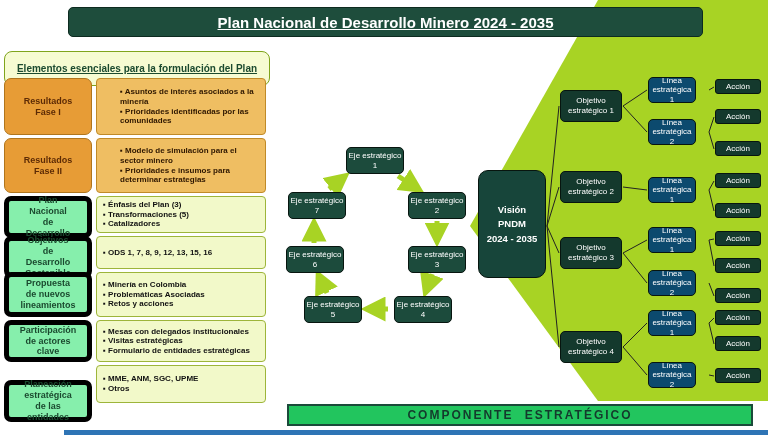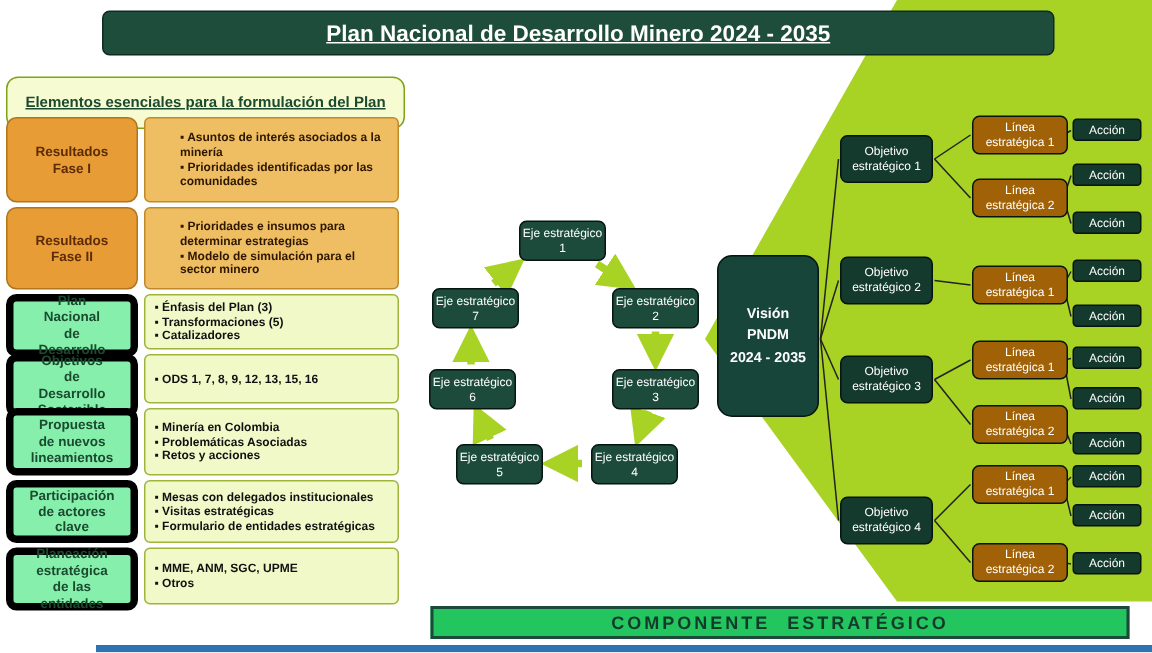--- a/index.html
+++ b/index.html
@@ -29,21 +29,21 @@
                  display:flex; flex-direction:column; justify-content:center; z-index:2; }
   .row-content.green  { background:#F2F9C9; border:1px solid #9db53a; color:#111; }
   .row-content.orange { background:#EFBE62; border:1px solid #c08a28; color:#2e1700;padding-left:23px; }
   .row-content li::before { content:"▪ "; }
 
   .dark-box { background:#17453A; color:#fff; border:1px solid #07150f; border-radius:5px;
               display:flex; align-items:center; justify-content:center; text-align:center;
               font-size:8px; line-height:1.2; padding:1px; z-index:2; }
   .eje    { width:58px; height:27px; background:#1C4B3C; }
   .obj    { width:62px; height:32px; background:#14392D; }
-  .linea  { width:64px; height:26px; background:#a16207; }
+  .linea  { width:48px; height:26px; background:#0c4a6e; }
   .accion { width:46px; height:15px; background:#14392D; border-radius:3px; }
   .vision { width:68px; height:108px; background:#17453A; border-radius:10px;
             flex-direction:column; font-weight:bold; font-size:9.5px; gap:3px; }
 
   .banner { left:287px; top:404px; width:466px; height:22px; background:#22c55e;
             border:2px solid #1B4A3A; color:#143A2C; font-weight:bold; font-size:12px;
             letter-spacing:2px; word-spacing:6px; display:flex; align-items:center;
             justify-content:center; z-index:2; }
   .bluebar { left:64px; top:430px; width:704px; height:5px; background:#2E74B5; z-index:2; }
 </style>
@@ -99,22 +99,22 @@
   <div class="abs lp-heading">Elementos esenciales para la formulación del Plan</div>
 
   <div class="abs row-label orange" style="top:78px;height:57px">Resultados Fase I</div>
   <ul class="abs row-content orange" style="top:78px;height:57px">
     <li>Asuntos de interés asociados a la minería</li>
     <li>Prioridades identificadas por las comunidades</li>
   </ul>
 
   <div class="abs row-label orange" style="top:138px;height:55px">Resultados Fase II</div>
   <ul class="abs row-content orange" style="top:138px;height:55px">
+    <li>Modelo de simulación para el sector minero</li>
     <li>Prioridades e insumos para determinar estrategias</li>
-    <li>Modelo de simulación para el sector minero</li>
   </ul>
 
   <div class="abs row-label green" style="top:196px;height:37px">Plan Nacional de Desarrollo</div>
   <ul class="abs row-content green" style="top:196px;height:37px">
     <li>Énfasis del Plan (3)</li>
     <li>Transformaciones (5)</li>
     <li>Catalizadores</li>
   </ul>
 
   <div class="abs row-label green" style="top:236px;height:33px">Objetivos de Desarrollo Sostenible</div>
@@ -129,21 +129,21 @@
     <li>Retos y acciones</li>
   </ul>
 
   <div class="abs row-label green" style="top:320px;height:42px">Participación de actores clave</div>
   <ul class="abs row-content green" style="top:320px;height:42px">
     <li>Mesas con delegados institucionales</li>
     <li>Visitas estratégicas</li>
     <li>Formulario de entidades estratégicas</li>
   </ul>
 
-  <div class="abs row-label green" style="top:365px;height:38px">Planeación estratégica de las entidades</div>
+  <div class="abs row-label green" style="top:380px;height:38px">Planeación estratégica de las entidades</div>
   <ul class="abs row-content green" style="top:365px;height:38px">
     <li>MME, ANM, SGC, UPME</li>
     <li>Otros</li>
   </ul>
 
   <div class="abs dark-box eje" style="left:346px;top:147px">Eje estratégico 1</div>
   <div class="abs dark-box eje" style="left:408px;top:192px">Eje estratégico 2</div>
   <div class="abs dark-box eje" style="left:408px;top:246px">Eje estratégico 3</div>
   <div class="abs dark-box eje" style="left:394px;top:296px">Eje estratégico 4</div>
   <div class="abs dark-box eje" style="left:304px;top:296px">Eje estratégico 5</div>

